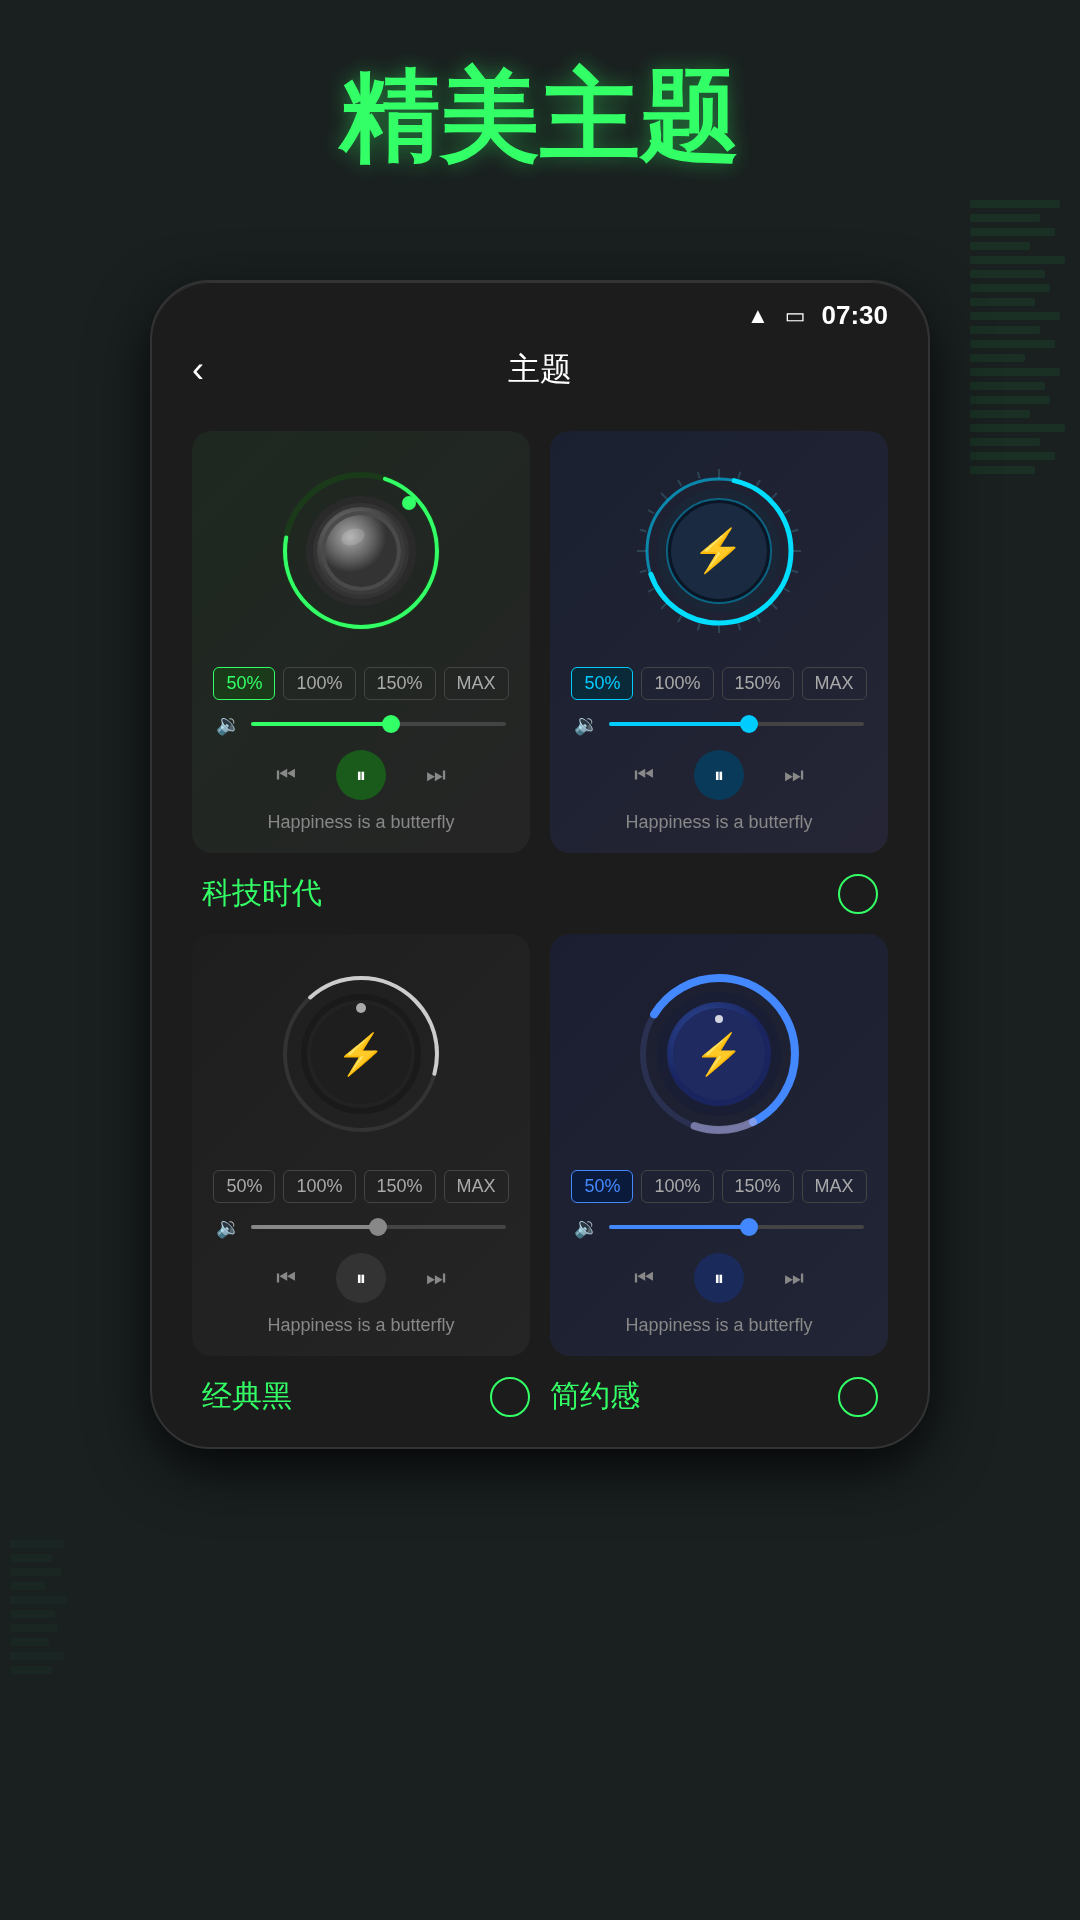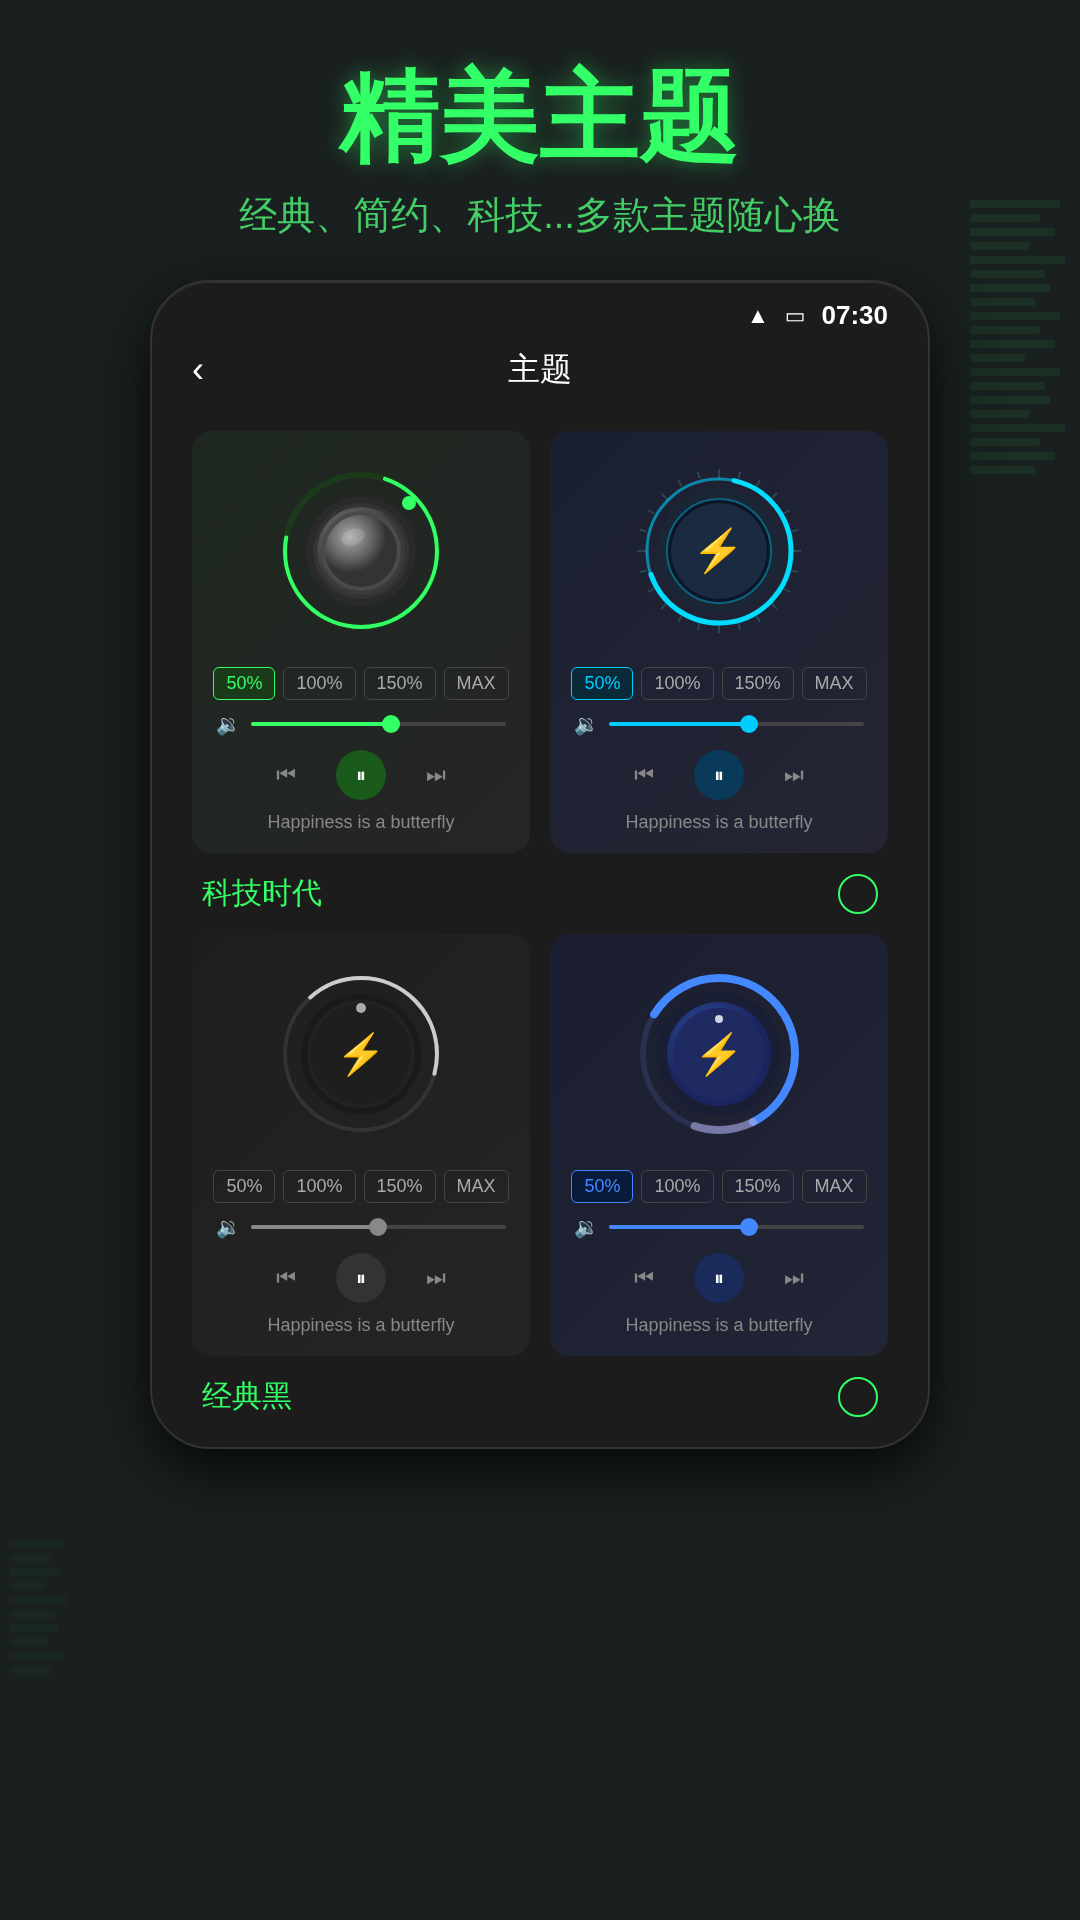--- a/index.html
+++ b/index.html
@@ -356,21 +356,20 @@
     <div class="bg-line" style="width:75%;background:#1a4a2a;opacity:0.5"></div>
     <div class="bg-line" style="width:80%;background:#1a4a2a;opacity:0.5"></div>
     <div class="bg-line" style="width:65%;background:#1a4a2a;opacity:0.5"></div>
     <div class="bg-line" style="width:90%;background:#1a4a2a;opacity:0.5"></div>
     <div class="bg-line" style="width:70%;background:#1a4a2a;opacity:0.5"></div>
   </div>
 </div>
 
 <div class="header">
   <div class="main-title">精美主题</div>
-  <div class="sub-title">经典、简约、科技...多款主题随心换</div>
 </div>
 
 <div class="phone-container">
 
   <div class="phone-side-btn top"></div>
 
   <div class="status-bar">
     <span class="signal-icon">▲</span>
     <span class="battery-icon">▭</span>
     <span class="time">07:30</span>
@@ -617,15 +616,19 @@
       <div class="song-title">Happiness is a butterfly</div>
     </div>
 
   </div>
 
   <div style="display:flex; padding: 0 40px 30px;">
     <div style="flex:1; display:flex; align-items:center; justify-content:space-between; padding:0 10px;font-family:Liberation Mono, monospace;">
       <span class="theme-name">经典黑</span>
       <div class="empty-circle"></div>
     </div>
+    <div style="flex:1; display:flex; align-items:center; justify-content:space-between; padding:0 10px;">
+      <span class="theme-name">简约感</span>
+      <div class="empty-circle"></div>
+    </div>
   </div>
 
 </div>
 
 </body></html>

